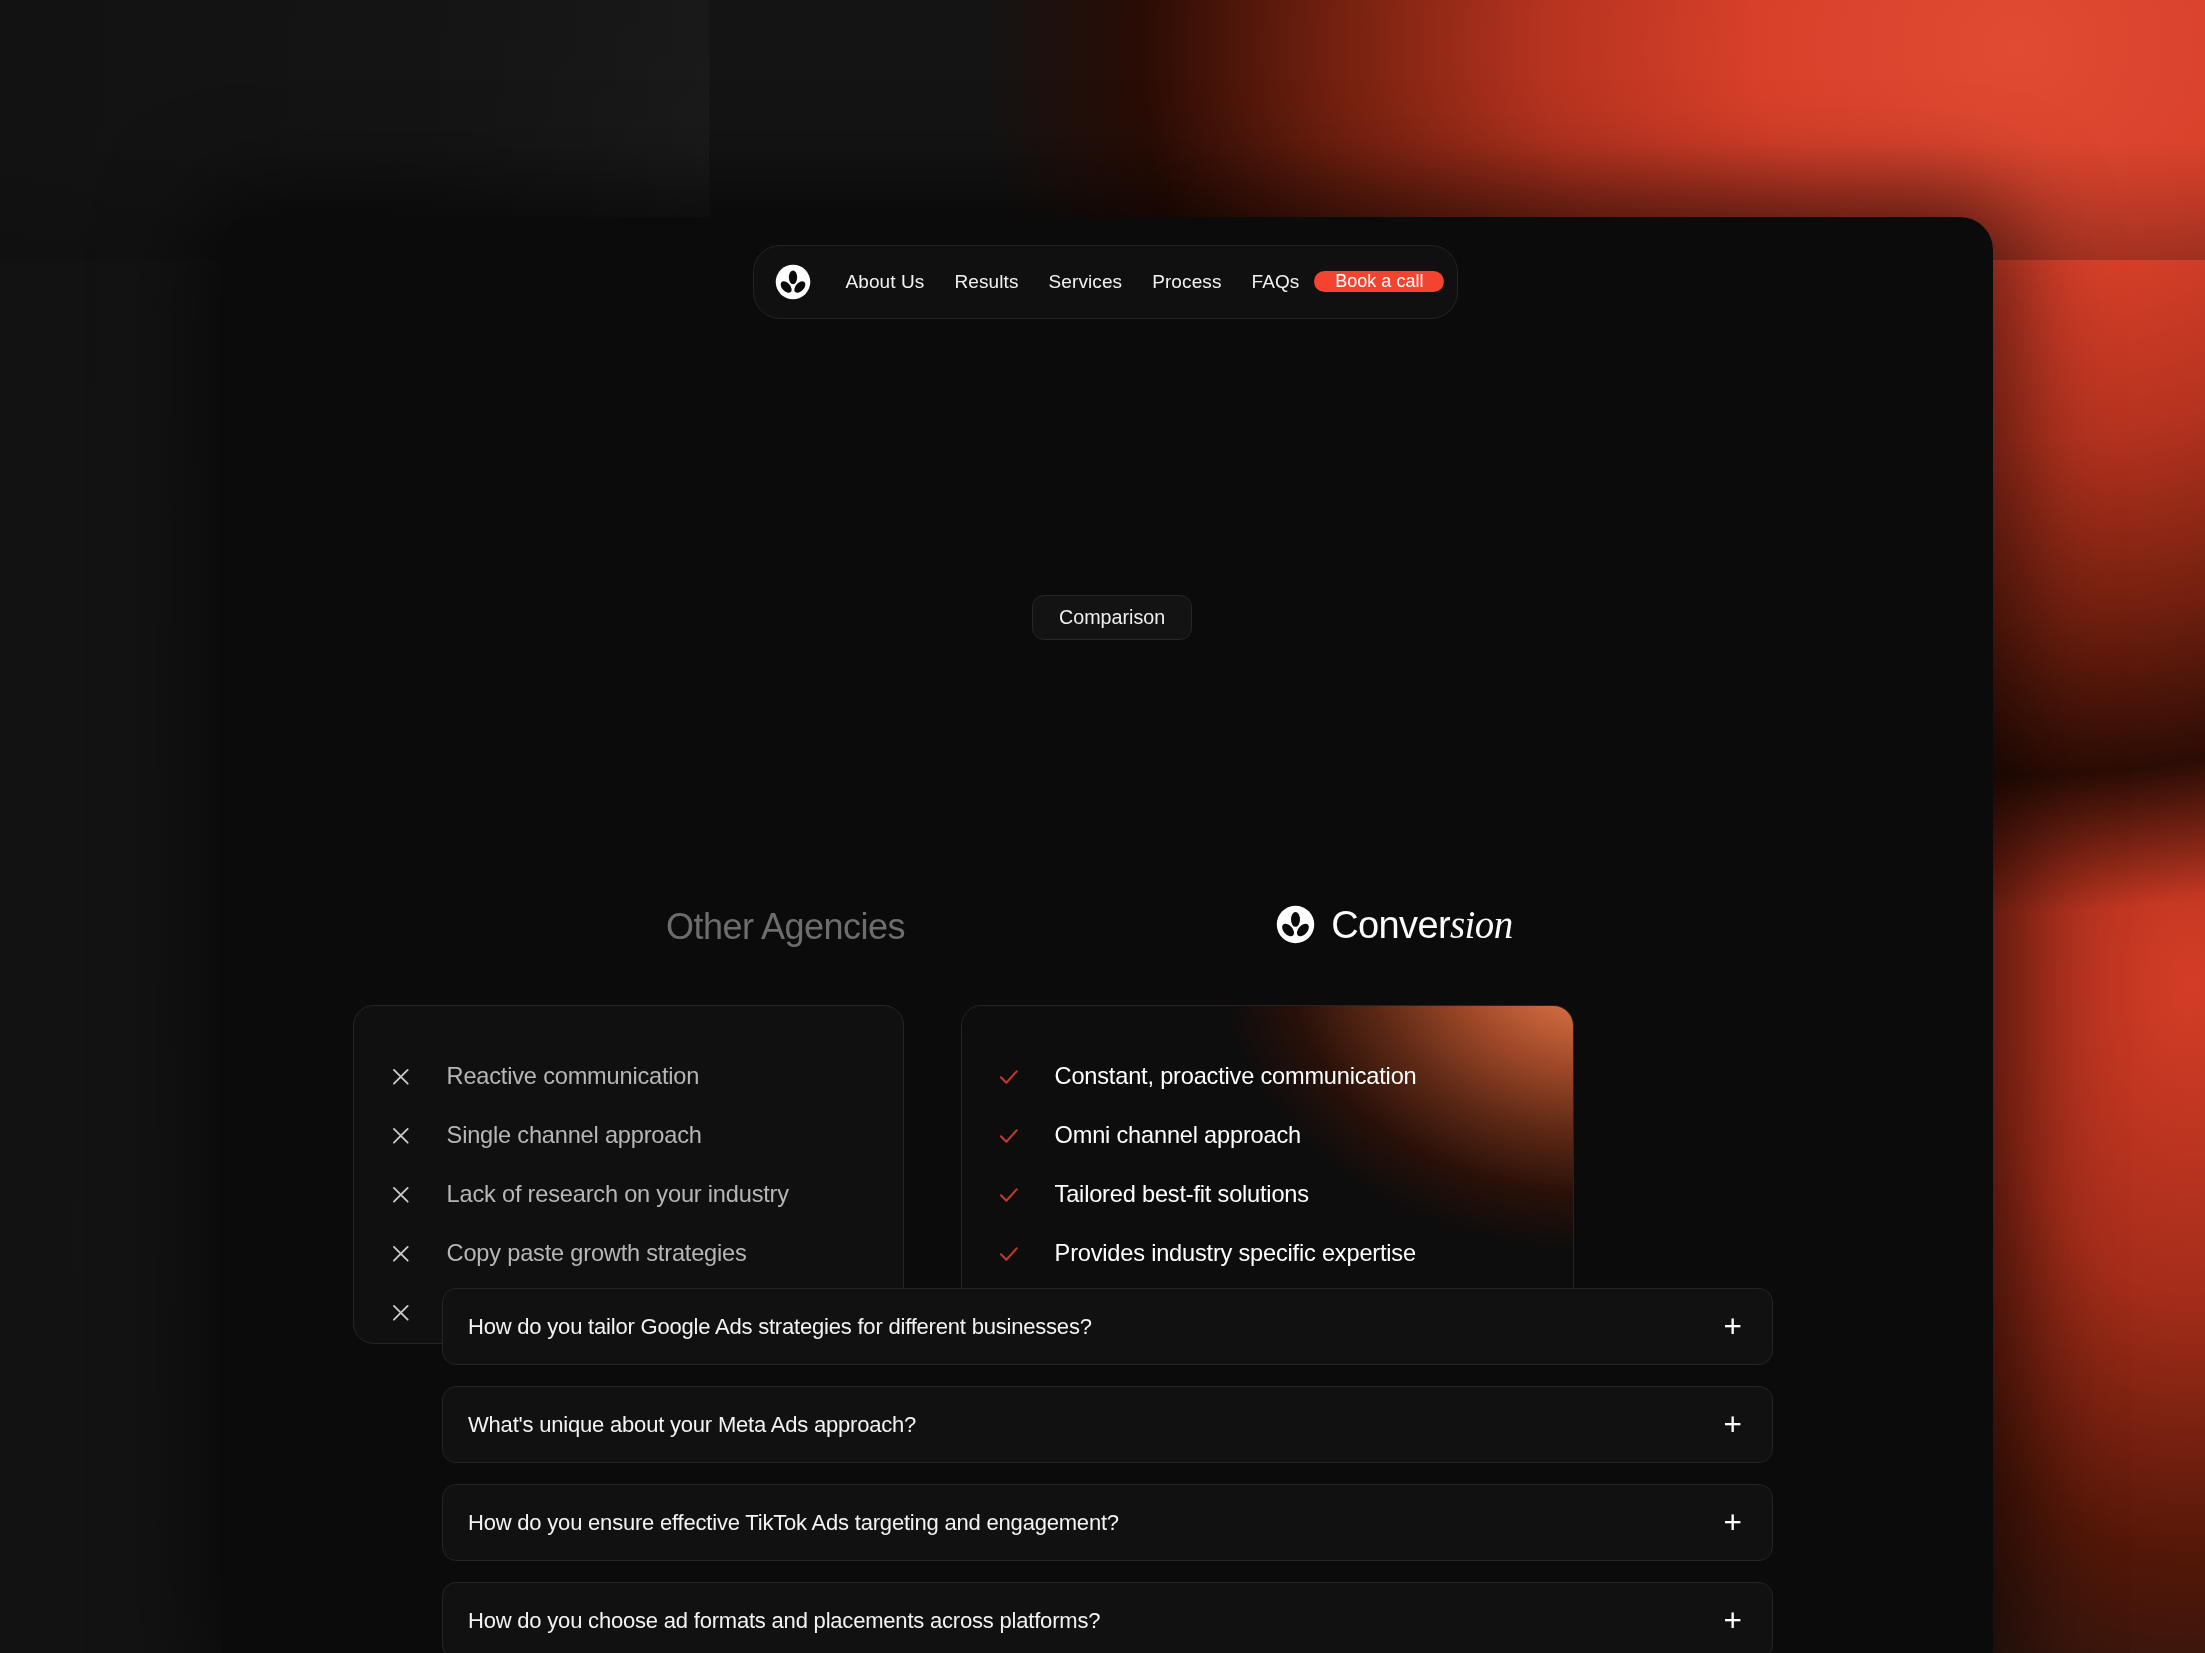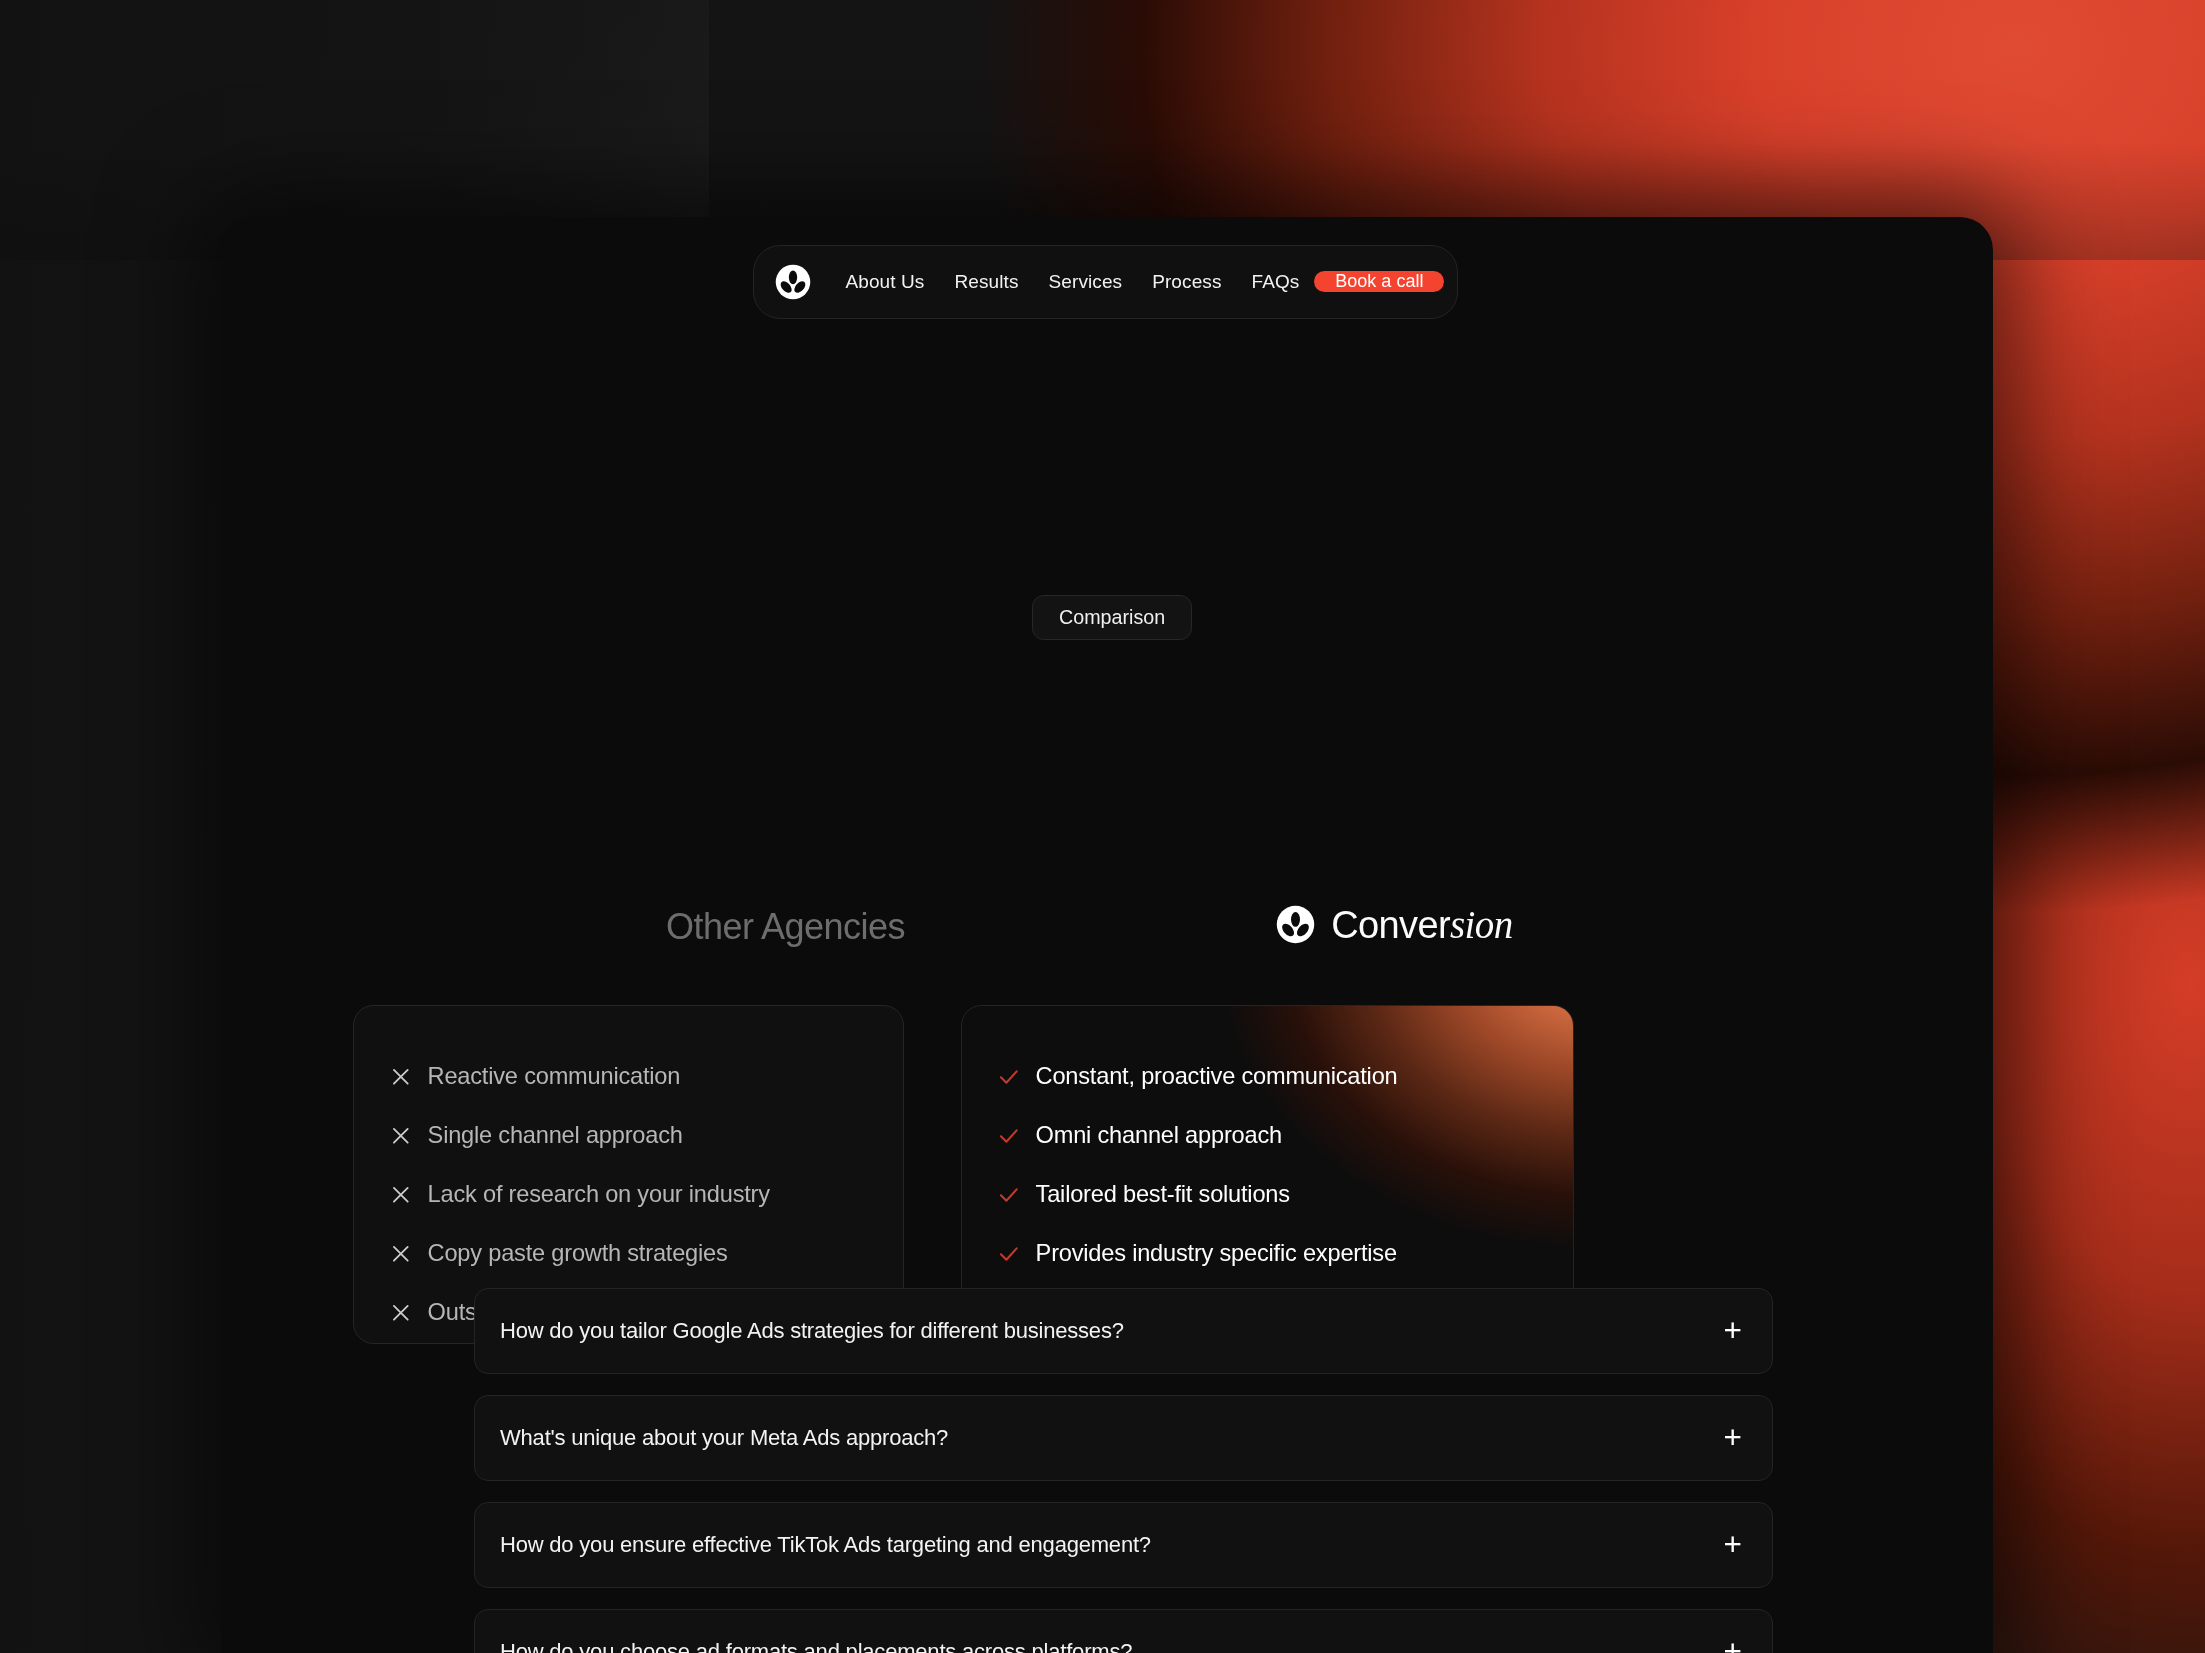--- a/index.html
+++ b/index.html
@@ -134,43 +134,42 @@
   #card-conversion .glow {
     position:absolute; inset:0; pointer-events:none;
     background:radial-gradient(ellipse 441px 339px at 104% -14%, #e8845c 0%, #cf6a40 16%, #9e4828 33%, #5c2815 52%, #281009 70%, rgba(13,13,13,0) 86%);
   }
   .cmp-list {
     position:relative;
     padding:41px 35px;
     display:flex; flex-direction:column; gap:0;
   }
   .cmp-row {
-    display:flex; align-items:center; gap:15px;
+    display:flex; align-items:center; gap:34px;
     height:59px;
   }
   .cmp-row .icon { width:23.6px; height:23.6px; flex:none; }
   .cmp-row .txt { font-size:23.6px; letter-spacing:-0.2px; white-space:nowrap; }
   #card-other .cmp-row .txt { color:#b6b6b6; }
   #card-conversion .cmp-row .txt { color:#ffffff; }
 
   
   #faq-list {
     position:absolute; left:221px; top:1071px;
     width:1331px;
     display:flex; flex-direction:column; gap:21px;
   }
   .faq-row {
-    height:86px;
+    height:77px;
     background:#111111;
     border:0.8px solid #242424;
     border-radius:14px;
     display:flex; align-items:center; justify-content:space-between;
     padding:0 30px 0 25px;
     cursor:pointer;
-    margin-left:32px;
   }
   .faq-q { color:#f3f3f3; font-size:22px; letter-spacing:-0.2px; }
   .faq-plus { color:#ffffff; font-size:31.5px; line-height:1; font-weight:300; }
 </style>
 </head>
 <body>
 
 <div id="bg-root">
   <div id="bg-left-gradient"></div>
   <div id="bg-red-wash"></div>

